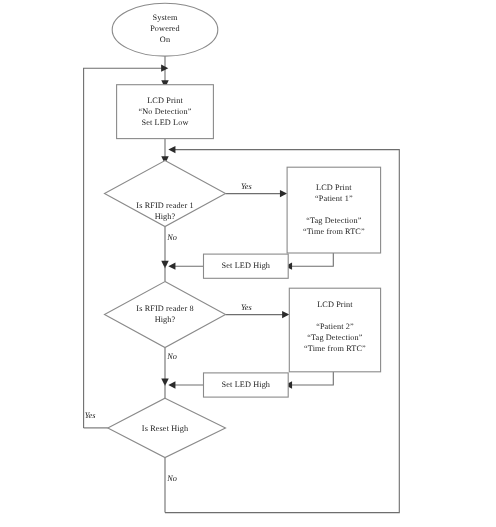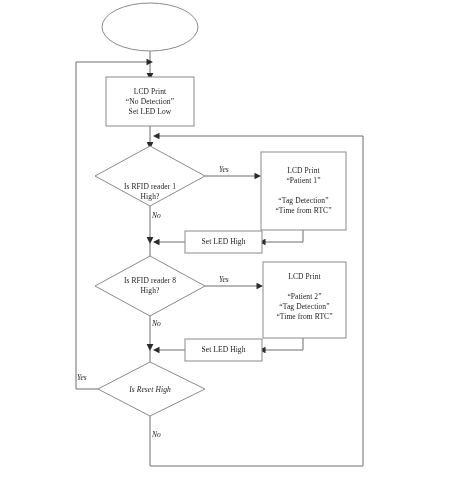--- a/index.html
+++ b/index.html
@@ -154,20 +154,23 @@
 
     <polygon class="shape" points="150,256 205,286 150,316 95,286"></polygon>
 
     <rect class="shape" x="263" y="262" width="83" height="76"></rect>
 
     <rect class="shape" x="185" y="339" width="77" height="22"></rect>
 
     <polygon class="shape" points="150,362 205,389 150,416 98,389"></polygon>
   </svg>
 
+  <div class="lbl" style="left:110px; top:11px; width:80px;">System
+Powered
+On</div>
 
   <div class="lbl" style="left:108px; top:87px; width:84px;">LCD Print
 “No Detection”
 Set LED Low</div>
 
   <div class="lbl" style="left:105px; top:182px; width:90px;">Is RFID reader 1
 High?</div>
 
   <div class="lbl" style="left:263px; top:166px; width:81px;">LCD Print
 “Patient 1”
@@ -181,21 +184,21 @@
 High?</div>
 
   <div class="lbl" style="left:264px; top:272px; width:81px;">LCD Print
 
 “Patient 2”
 “Tag Detection”
 “Time from RTC”</div>
 
   <div class="lbl" style="left:186px; top:345px; width:75px;">Set LED High</div>
 
-  <div class="lbl" style="left:110px; top:385px; width:80px;font-style:italic;">Is Reset High</div>
+  <div class="lbl" style="left:110px; top:385px; width:80px;">Is Reset High</div>
 
   <div class="edge-lbl" style="left:219px; top:165px;">Yes</div>
 
   <div class="edge-lbl" style="left:152px; top:211px;">No</div>
 
   <div class="edge-lbl" style="left:219px; top:275px;">Yes</div>
 
   <div class="edge-lbl" style="left:152px; top:319px;">No</div>
 
   <div class="edge-lbl" style="left:77px; top:373px;">Yes</div>

